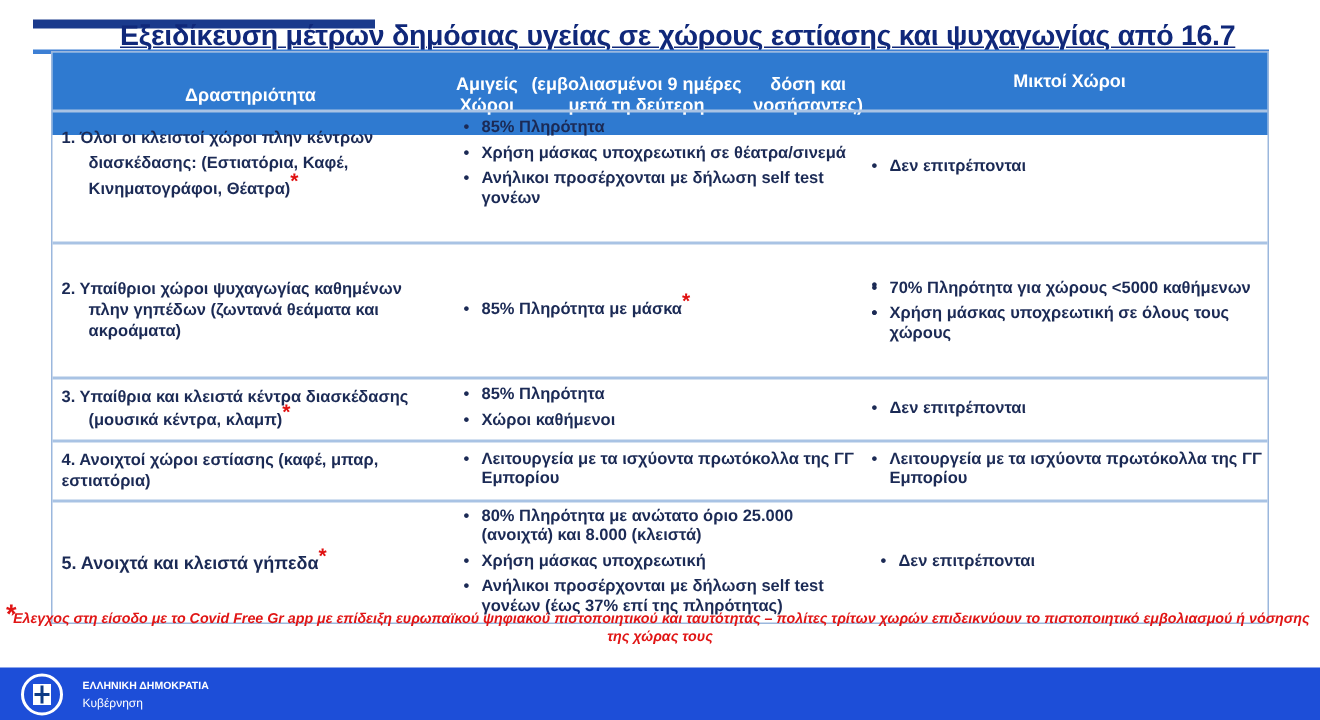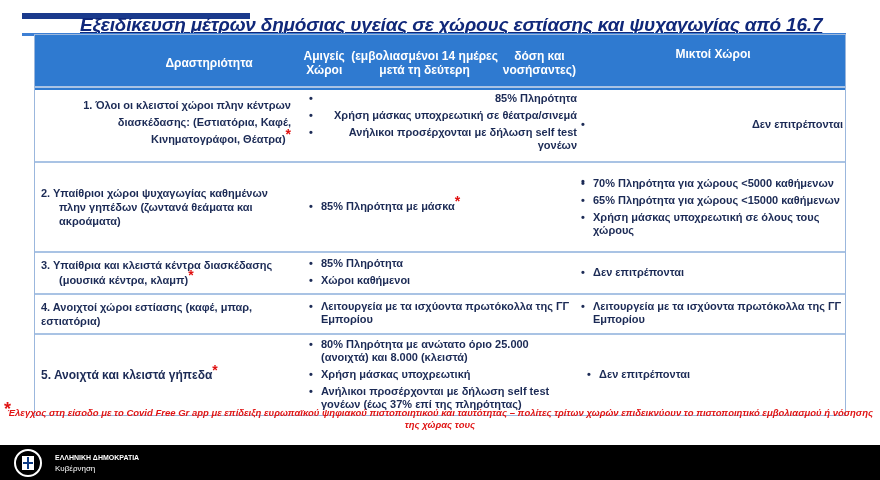--- a/index.html
+++ b/index.html
@@ -7,37 +7,37 @@
     width:880px; height:480px; position:relative; overflow:hidden;
     background:#ffffff;
     font-family:"Liberation Sans", sans-serif;
   }
   .top-bar {
     position:absolute; left:22px; top:13px; width:228px; height:6px;
     background:#1a3a8c;
   }
   .title {
     position:absolute; left:80px; top:14px; width:760px;
-    font-size:19px; font-style:italic; font-weight:bold; color:#10287a;
+    font-size:19px; font-weight:bold; color:#10287a;
     text-decoration:underline; text-decoration-thickness:1px;
     white-space:nowrap; letter-spacing:-0.2px;
   }
   .title-underbar {
     position:absolute; left:22px; top:33px; width:824px; height:3px; background:#3d7fd4;
   }
   .table-wrap {
     position:absolute; left:34px; top:34px; width:812px; height:382px;
     border:1px solid #9bb7dd; box-sizing:border-box; background:#fff;
   }
   .thead {
     position:absolute; left:0; top:0; width:100%; height:55px; background:#2f7ad0;
     color:#fff; font-weight:bold; font-size:12px;
   }
   .th { position:absolute; top:0; height:55px; display:flex; align-items:center; justify-content:center; text-align:center; line-height:14px; }
-  .th.c1 { left:0; width:264px;padding-left:42px; }
+  .th.c1 { left:0; width:264px; }
   .th.c2 { left:264px; width:280px; flex-direction:row; }
   .th.c3 { left:544px; width:268px; align-items:flex-start; padding-top:12px; box-sizing:border-box; }
   .row {
     position:absolute; left:0; width:100%; border-top:2px solid #a9c3e4; box-sizing:border-box;
     font-size:11px; font-weight:bold; color:#1b2a55;
   }
   .cell { position:absolute; top:0; bottom:0; display:flex; flex-direction:column; justify-content:center; }
   .cell.c1 { left:6px; width:250px; }
   .cell.c2 { left:272px; width:270px; }
   .cell.c3 { left:544px; width:264px; }
@@ -46,21 +46,21 @@
   ul { list-style:none; margin:0; padding:0; }
   li { position:relative; padding-left:14px; line-height:13px; margin:2px 0 4px 0; }
   li .bullet { position:absolute; left:2px; top:0; }
   .star { color:#e01010; font-size:14px; vertical-align:4px; line-height:0; }
   .footnote {
     position:absolute; left:6px; top:407px; width:868px;
     color:#e01515; font-size:9.5px; font-style:italic; font-weight:bold; text-align:center; line-height:12px;
   }
   .footnote .fstar { position:absolute; left:-2px; top:-4px; font-size:18px; font-style:normal; }
   .footer {
-    position:absolute; left:0; top:445px; width:880px; height:35px; background:#000000;
+    position:absolute; left:0; top:445px; width:880px; height:35px; background:#1d4ed8;
   }
   .emblem {
     position:absolute; left:14px; top:4px; width:28px; height:28px; border-radius:50%;
     border:2px solid #ffffff; box-sizing:border-box; display:flex; align-items:center; justify-content:center;
   }
   .emblem .cross { width:12px; height:14px; background:#fff; position:relative; }
   .emblem .cross:before { content:""; position:absolute; left:5px; top:1px; width:2px; height:12px; background:#0d3a84; }
   .emblem .cross:after { content:""; position:absolute; left:1px; top:6px; width:10px; height:2px; background:#0d3a84; }
   .gov-name { position:absolute; left:55px; top:9px; color:#fff; font-size:7px; font-weight:bold; }
   .gov-sub { position:absolute; left:55px; top:19px; color:#fff; font-size:8px; }
@@ -70,27 +70,27 @@
 
 <div class="top-bar"></div>
 <div class="title">Εξειδίκευση μέτρων δημόσιας υγείας σε χώρους εστίασης και ψυχαγωγίας από 16.7</div>
 <div class="title-underbar"></div>
 
 <div class="table-wrap">
   <div class="thead">
     <div class="th c1">Δραστηριότητα</div>
     <div class="th c2">
       <div>Αμιγείς Χώροι</div>
-      <div>(εμβολιασμένοι 14 ημέρες μετά τη δεύτερη</div>
+      <div>(εμβολιασμένοι 9 ημέρες μετά τη δεύτερη</div>
       <div>δόση  και νοσήσαντες)</div>
     </div>
     <div class="th c3">Μικτοί Χώροι</div>
   </div>
 
-  <div class="row" style="top:51px;height:71px;text-align:right;">
+  <div class="row" style="top:38px;height:71px;">
     <div class="cell c1">
       <div class="act"><span>1.  Όλοι οι κλειστοί χώροι πλην κέντρων διασκέδασης: (Εστιατόρια, Καφέ, Κινηματογράφοι, Θέατρα)</span><span class="star">*</span></div>
     </div>
     <div class="cell c2">
       <ul>
         <li><span class="bullet">•</span><span>85% Πληρότητα</span></li>
         <li><span class="bullet">•</span><span>Χρήση μάσκας υποχρεωτική σε θέατρα/σινεμά</span></li>
         <li><span class="bullet">•</span><span>Ανήλικοι προσέρχονται με δήλωση self test γονέων</span></li>
       </ul>
     </div>
@@ -107,21 +107,21 @@
     </div>
     <div class="cell c2">
       <ul>
         <li><span class="bullet">•</span><span>85% Πληρότητα με μάσκα</span><span class="star">*</span></li>
       </ul>
     </div>
     <div class="cell c3">
       <ul>
         <li><span class="bullet">•</span></li>
         <li><span class="bullet">•</span><span>70% Πληρότητα για χώρους &lt;5000 καθήμενων</span></li>
-        <li><span class="bullet">•</span><span>65% Πληρότητα για χώρους &lt;15000 καθήμενων</span></li>
+        <li><span class="bullet">•</span></li>
         <li><span class="bullet">•</span><span>Χρήση μάσκας υποχρεωτική σε όλους τους χώρους</span></li>
       </ul>
     </div>
   </div>
 
   <div class="row" style="top:216px;height:42px;">
     <div class="cell c1">
       <div class="act" style="line-height:15px;"><span>3.  Υπαίθρια και κλειστά κέντρα διασκέδασης (μουσικά κέντρα, κλαμπ)</span><span class="star">*</span></div>
     </div>
     <div class="cell c2">

